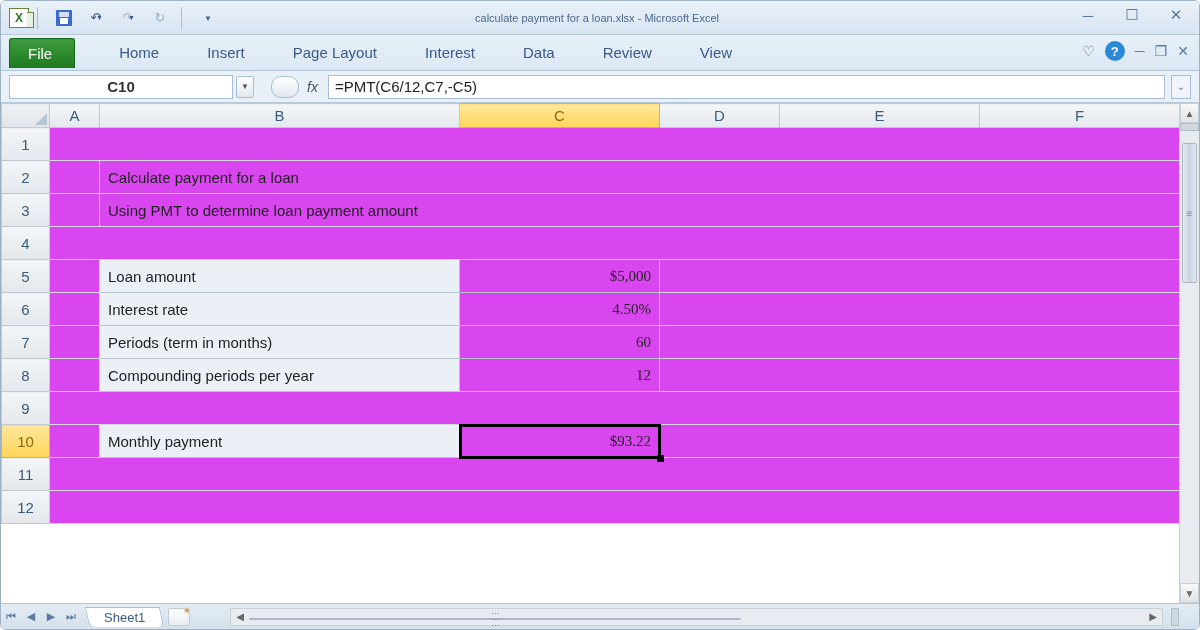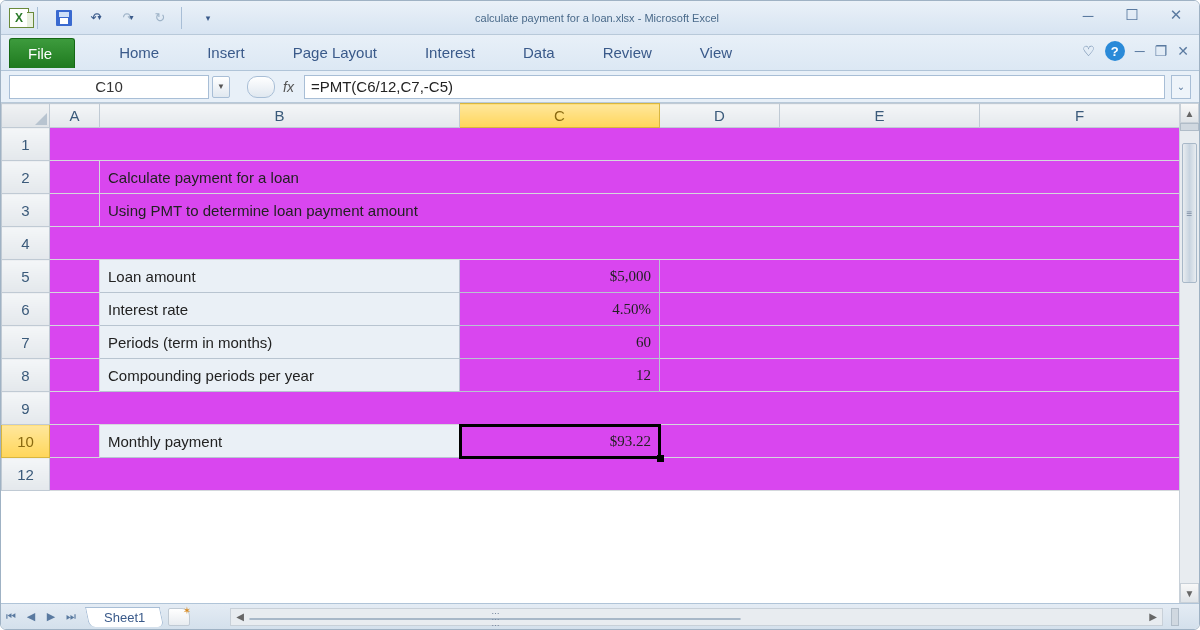--- a/index.html
+++ b/index.html
@@ -22,21 +22,21 @@
   .ribbon-row { height: 36px; background: linear-gradient(#e8f0f8,#dce8f4); border-bottom:1px solid #b0c4d8; display:flex; align-items:center; padding-left:8px; position:relative;}
   .file-tab { background: linear-gradient(#3d9b3d,#1f7a1f); color:#fff; padding:6px 22px 6px 18px; font-size:15px; border-radius:3px 3px 0 0; margin-right:20px; cursor:pointer; border:1px solid #156815; border-bottom:none; position:relative;}
   .file-tab::after{content:"";}
   .ribbon-tab { color:#3a5a8a; font-size:15px; padding:6px 14px; margin:0 10px; cursor:pointer;}
   .ribbon-right { position:absolute; right:10px; top:6px; display:flex; gap:10px; align-items:center;}
   .help-circle { width:20px; height:20px; border-radius:50%; background:#2a8ad8; color:#fff; font-size:13px; font-weight:bold; display:flex; align-items:center; justify-content:center;}
   .rb-icon { color:#5a7aa0; font-size:14px; cursor:pointer;}
 
   
   .formula-row { height: 32px; background:#e8f0f8; border-bottom:1px solid #b8c9d9; display:flex; align-items:center; padding:3px 8px; gap:4px;}
-  .name-box { width:200px; height:24px; background:#fff; border:1px solid #a8bed6; display:flex; align-items:center; justify-content:center; font-size:15px; color:#333; position:relative;}
+  .name-box { width:224px; height:24px; background:#fff; border:1px solid #a8bed6; display:flex; align-items:center; justify-content:center; font-size:15px; color:#333; position:relative;font-weight:bold;}
   .name-drop { position:absolute; right:-22px; width:18px; height:22px; border:1px solid #a8bed6; background:linear-gradient(#fff,#e0e8f0); border-radius:2px; display:flex; align-items:center; justify-content:center; font-size:8px; color:#555;}
   .fx-gap { width:30px;}
   .fx-btn { width:28px; height:22px; border:1px solid #a8bed6; background:linear-gradient(#fff,#e0e8f0); border-radius:10px; margin-right:2px;}
   .fx-label { font-style:italic; font-size:14px; color:#555; margin:0 6px 0 2px;}
   .formula-input { flex:1; height:24px; background:#fff; border:1px solid #a8bed6; padding:0 6px; font-size:15px; color:#222; display:flex; align-items:center;}
   .formula-expand { width:20px; height:24px; border:1px solid #a8bed6; background:#eef4fa; display:flex; align-items:center; justify-content:center; font-size:10px; color:#5a7aa0; margin-left:2px;}
 
   
   .grid-wrap { position:absolute; top:102px; left:0; right:0; bottom:26px; display:flex; }
   .grid-inner { flex:1; position:relative; overflow:hidden;}
@@ -213,20 +213,24 @@
             <td class="cell" colspan="6"></td>
           </tr>
       <tr>
             <th class="rowhdr sel">10</th>
             <td class="cell"></td>
             <td class="cell labelcell">Monthly payment</td>
             <td class="cell valcell" id="active-td">$93.22</td>
             <td class="cell" colspan="3"></td>
           </tr>
       <tr>
+            <th class="rowhdr">11</th>
+            <td class="cell" colspan="6"></td>
+          </tr>
+      <tr>
             <th class="rowhdr">12</th>
             <td class="cell" colspan="6"></td>
           </tr>
     </tbody>
       </table>
     <div class="active-cell" id="active-outline" style="left: 457.5px; top: 320.5px; width: 202px; height: 35px;"></div>
     <div class="fill-handle" id="fill-handle" style="left: 655.5px; top: 351.5px;"></div>
   </div>
   <div class="vscroll">
     <div class="arrow">▲</div>

